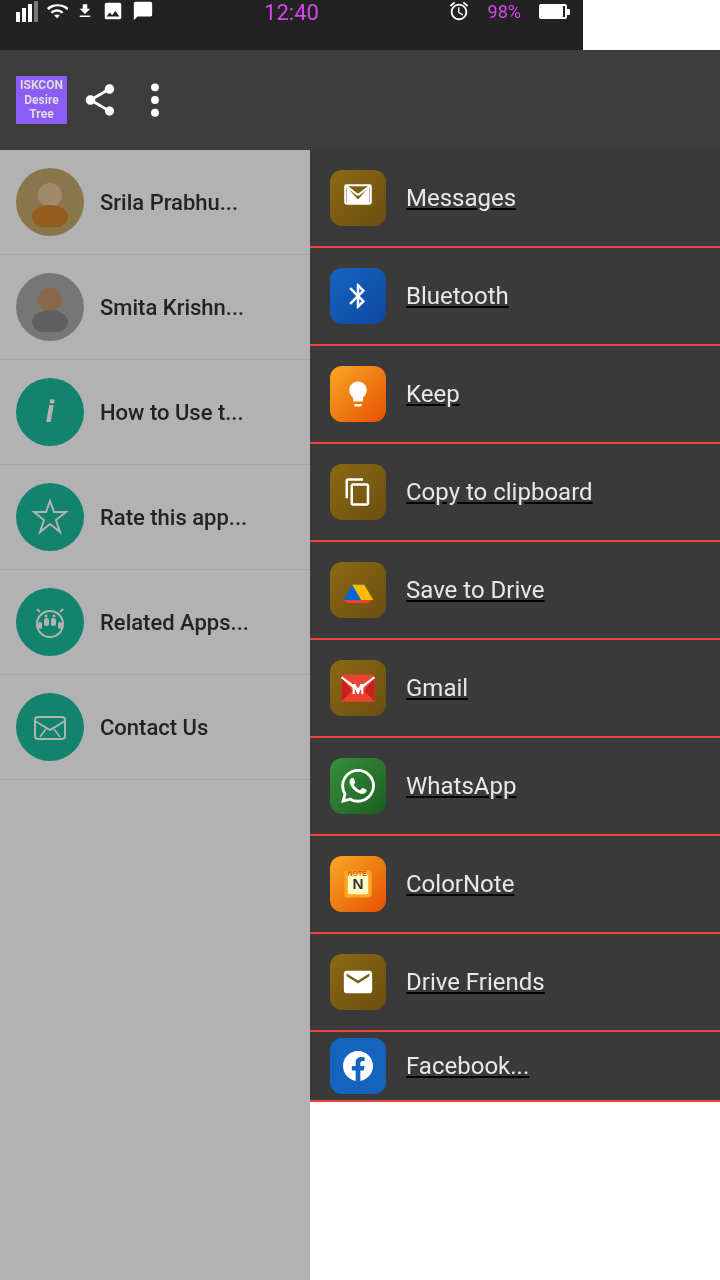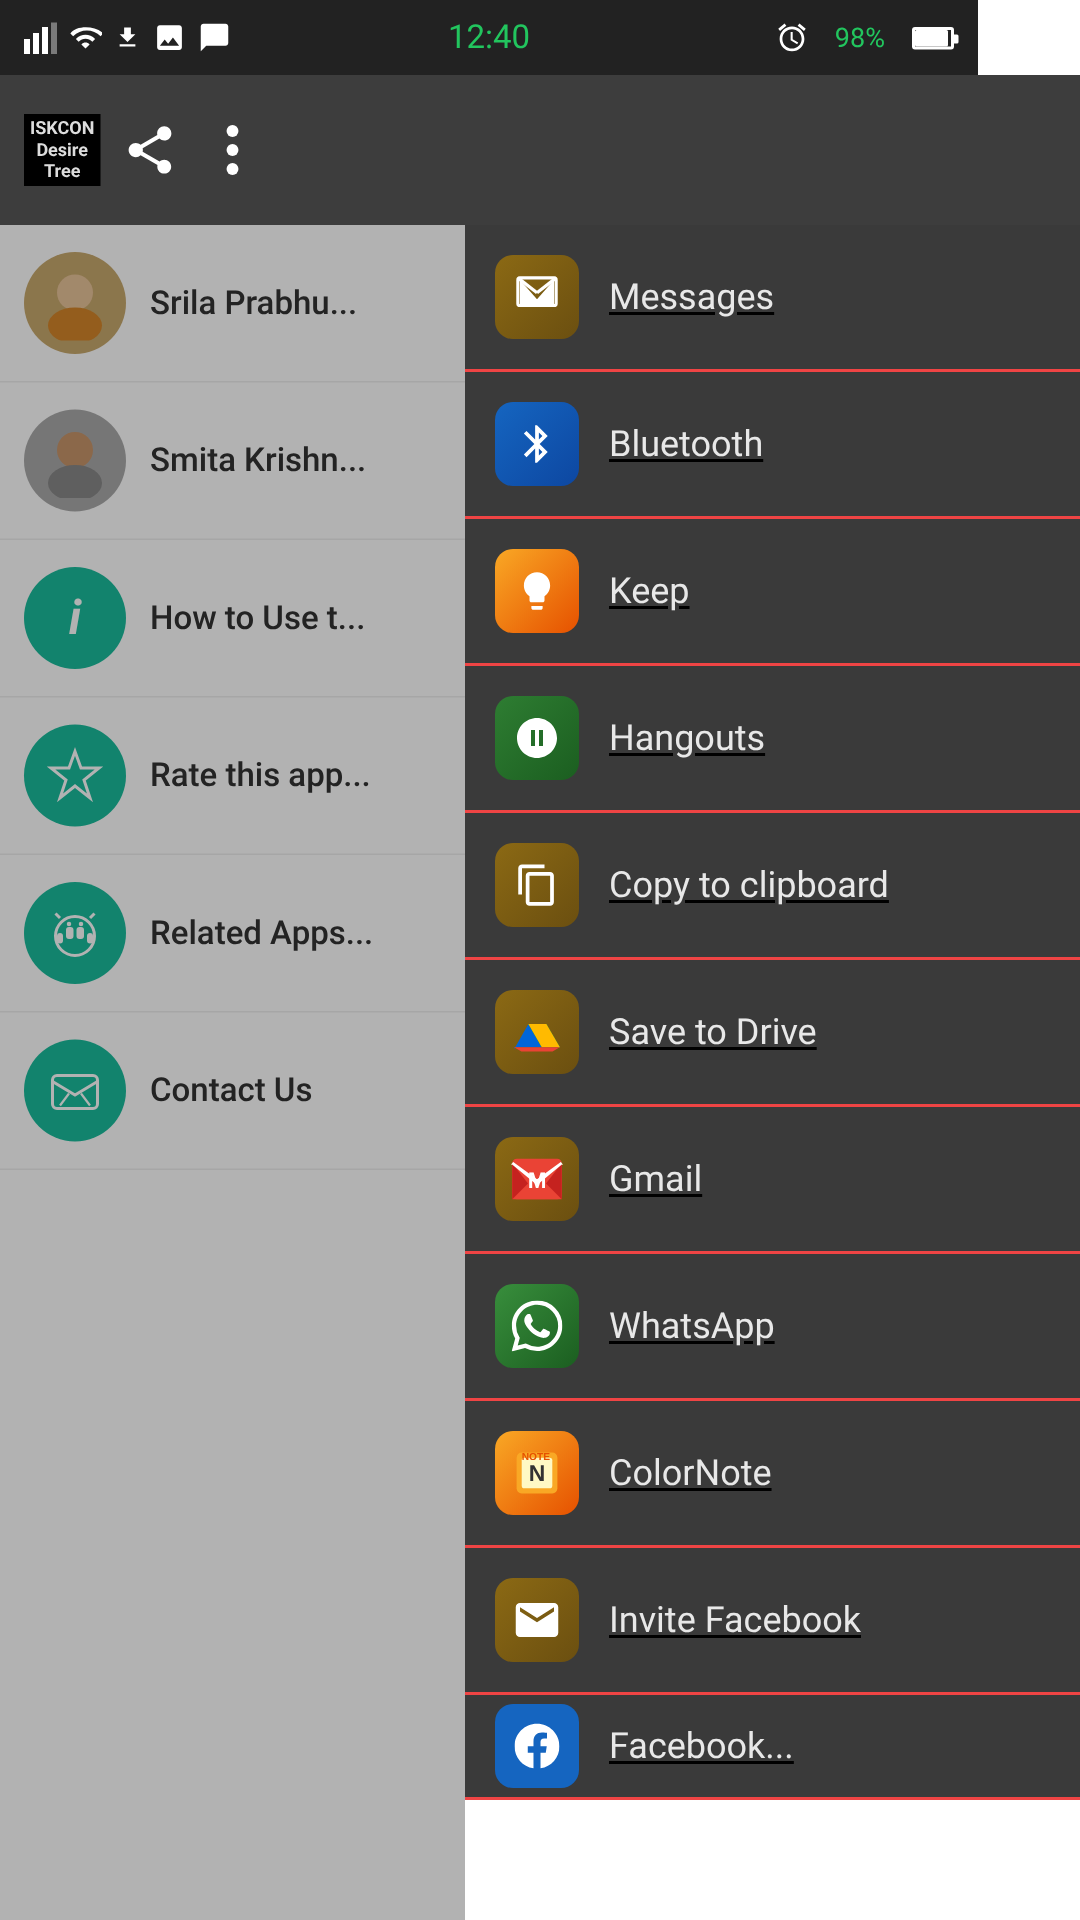--- a/index.html
+++ b/index.html
@@ -8,28 +8,28 @@
       width: 720px;
       min-height: 1280px;
       font-family: 'Roboto', Arial, sans-serif;
       background: #fff;
       position: relative;
       overflow-x: hidden;
     }
 
     
     .status-bar {
-      width: 652px;
+      width: 583px;
       height: 50px;
       background: #222;
       display: flex;
-      align-items: center;
+      align-items: flex-start;
       justify-content: space-between;
       padding: 0 16px;
-      color: #22c55e;
+      color: #d946ef;
       font-size: 18px;
       position: relative;
       z-index: 10;
     }
     .status-left {
       display: flex;
       align-items: center;
       gap: 8px;
     }
     .status-center {
@@ -81,21 +81,21 @@
       position: relative;
       z-index: 10;
     }
     .app-bar-logo {
       display: flex;
       flex-direction: column;
       align-items: center;
       margin-right: 14px;
     }
     .app-bar-logo .logo-box {
-      background: #000000;
+      background: #8b5cf6;
       color: #ddd;
       font-size: 12px;
       font-weight: bold;
       line-height: 1.2;
       padding: 2px 4px;
       text-align: center;
     }
     .app-bar-title {
       color: white;
       font-size: 28px;
@@ -356,30 +356,20 @@
 
   <div class="share-item">
     <div class="share-item-icon icon-keep">
       <svg width="30" height="34" viewBox="0 0 24 24" fill="white">
         <path d="M9 21c0 .55.45 1 1 1h4c.55 0 1-.45 1-1v-1H9v1zm3-19C8.14 2 5 5.14 5 9c0 2.38 1.19 4.47 3 5.74V17c0 .55.45 1 1 1h6c.55 0 1-.45 1-1v-2.26c1.81-1.27 3-3.36 3-5.74 0-3.86-3.14-7-7-7z"></path>
       </svg>
     </div>
     <span class="share-item-label">Keep</span>
   </div>
 
-  <div class="share-item">
-    <div class="share-item-icon icon-hangouts">
-      <svg width="32" height="34" viewBox="0 0 24 24" fill="white">
-        <path d="M12 2C6.48 2 2 6.48 2 12s4.48 10 10 10 10-4.48 10-10S17.52 2 12 2zm-1 14H9V8h2v8zm4 0h-2V8h2v8z"></path>
-        <path d="M12 3c-4.97 0-9 4.03-9 9s4.03 9 9 9 9-4.03 9-9-4.03-9-9-9zm-1 13H9V8h2v8zm4 0h-2V8h2v8z" fill="none"></path>
-        <path d="M15 3.5v2c2.56 1.17 4.5 3.69 4.5 6.5 0 2.81-1.94 5.33-4.5 6.5v2c3.58-1.3 6-4.65 6-8.5s-2.42-7.2-6-8.5z" fill="white"></path>
-      </svg>
-    </div>
-    <span class="share-item-label">Hangouts</span>
-  </div>
 
   <div class="share-item">
     <div class="share-item-icon icon-clipboard">
       <svg width="30" height="34" viewBox="0 0 24 24" fill="white">
         <path d="M16 1H4c-1.1 0-2 .9-2 2v14h2V3h12V1zm3 4H8c-1.1 0-2 .9-2 2v14c0 1.1.9 2 2 2h11c1.1 0 2-.9 2-2V7c0-1.1-.9-2-2-2zm0 16H8V7h11v14z"></path>
       </svg>
     </div>
     <span class="share-item-label">Copy to clipboard</span>
   </div>
 
@@ -432,21 +422,21 @@
     </div>
     <span class="share-item-label">ColorNote</span>
   </div>
 
   <div class="share-item">
     <div class="share-item-icon icon-invite">
       <svg width="34" height="34" viewBox="0 0 24 24" fill="white">
         <path d="M20 4H4c-1.1 0-2 .9-2 2v12c0 1.1.9 2 2 2h16c1.1 0 2-.9 2-2V6c0-1.1-.9-2-2-2zm0 4l-8 5-8-5V6l8 5 8-5v2z"></path>
       </svg>
     </div>
-    <span class="share-item-label">Invite Facebook</span>
+    <span class="share-item-label">Drive Friends</span>
   </div>
 
   <div class="share-item" style="height: 70px; overflow: hidden;">
     <div class="share-item-icon icon-facebook" style="background: #1565C0;">
       <svg width="30" height="34" viewBox="0 0 24 24" fill="white">
         <path d="M24 12.073c0-6.627-5.373-12-12-12s-12 5.373-12 12c0 5.99 4.388 10.954 10.125 11.854v-8.385H7.078v-3.47h3.047V9.43c0-3.007 1.792-4.669 4.533-4.669 1.312 0 2.686.235 2.686.235v2.953H15.83c-1.491 0-1.956.925-1.956 1.874v2.25h3.328l-.532 3.47h-2.796v8.385C19.612 23.027 24 18.062 24 12.073z"></path>
       </svg>
     </div>
     <span class="share-item-label">Facebook...</span>
   </div>

